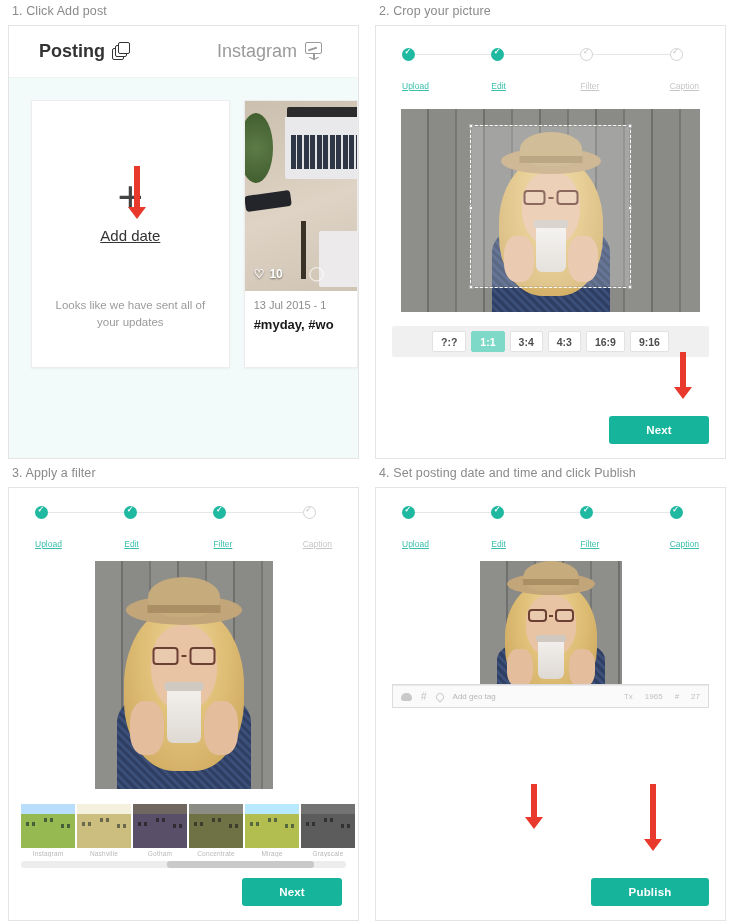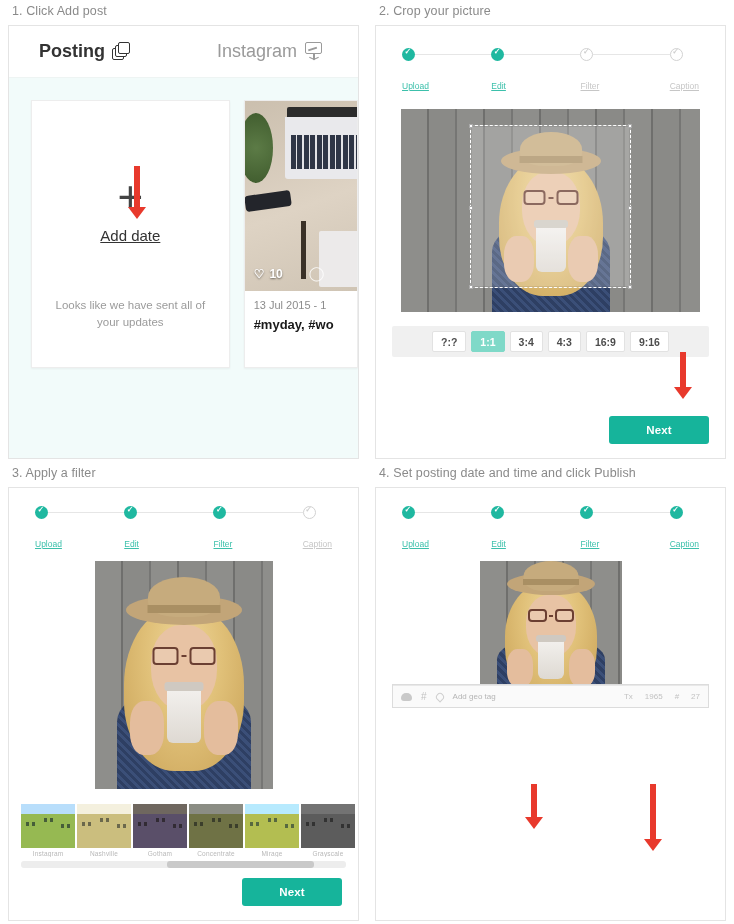--- a/index.html
+++ b/index.html
@@ -445,19 +445,22 @@
           <span class="sp">
             <span>Tx</span>
             <span>1965</span>
             <span>#</span>
             <span>27</span>
           </span>
         </div>
       </div>
 
 
+      <div class="btn-row">
+        <div class="btn" style="width:118px;">Publish</div>
+      </div>
 
       <div class="arrow" style="left:155px;top:296px;height:34px;"></div>
       <div class="arrow" style="left:274px;top:296px;height:56px;"></div>
     </div>
   </div>
 
 </div>
 
 </body></html>

